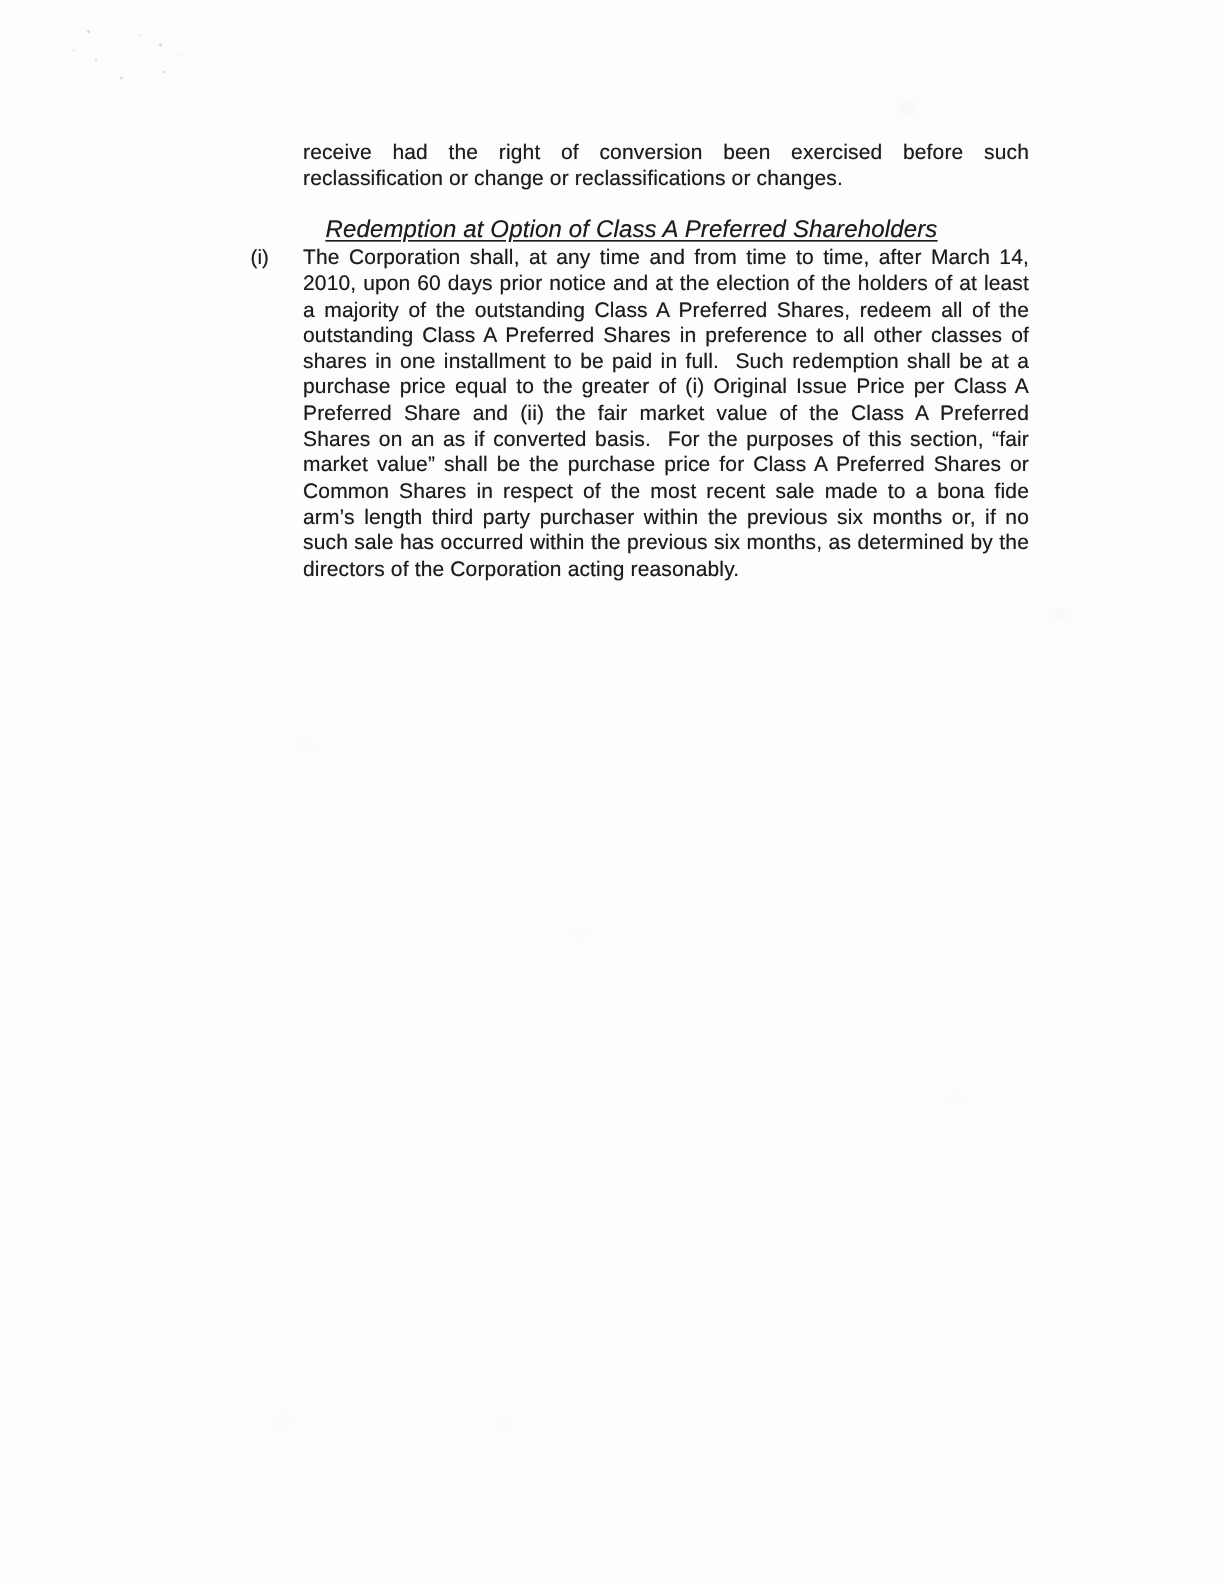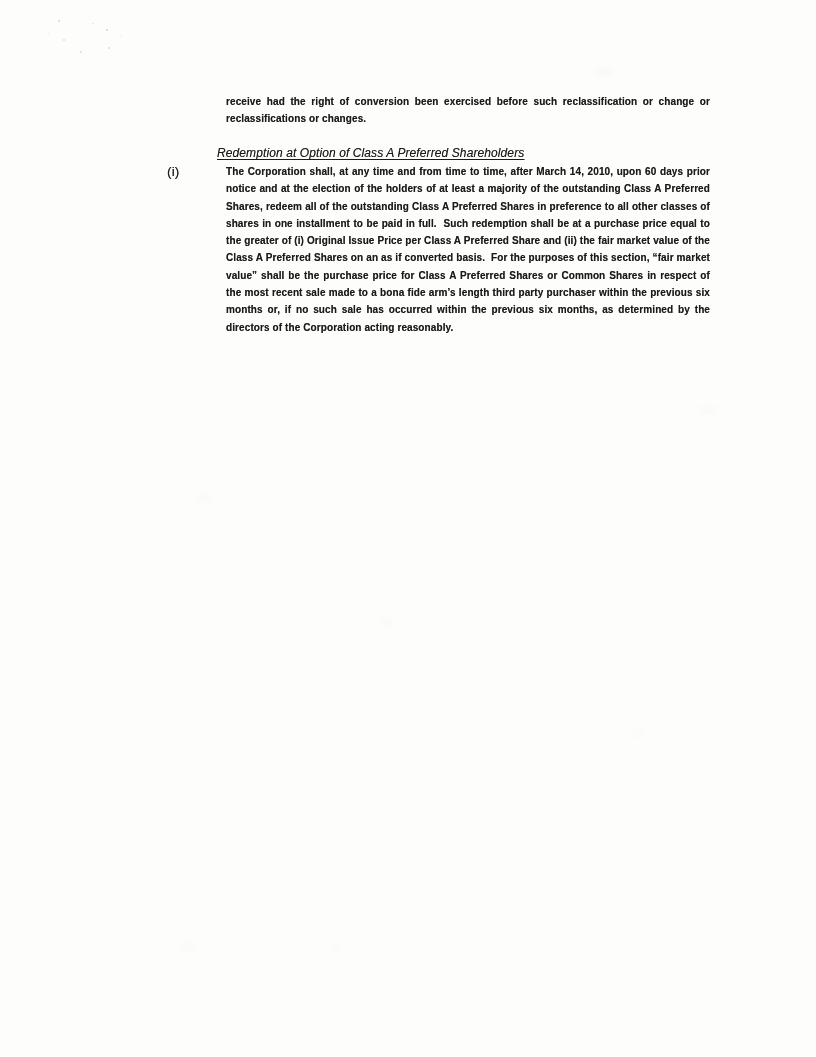--- a/index.html
+++ b/index.html
@@ -16,34 +16,33 @@
     font-family: "Liberation Sans", "DejaVu Sans", sans-serif;
     color: #1b1b1b;
   }
   
   .txt {
     text-shadow: 0 0 0.45px rgba(20,20,20,0.55);
     letter-spacing: 0.1px;
   }
   .para {
     position: absolute;
-    left: 226px;
+    left: 202px;
     width: 484px;
-    font-size: 10px;
+    font-size: 14px;
     line-height: 17.3px;
     text-align: justify;
     white-space: pre-wrap;
-    font-weight: bold;
   }
   .continuation { top: 93px; }
   .heading {
     position: absolute;
     left: 217px;
     top: 145px;
-    font-size: 12px;
+    font-size: 16px;
     line-height: 17.3px;
     font-style: italic;
     text-decoration: underline;
     text-underline-offset: 2px;
   }
   .item-marker {
     position: absolute;
     left: 167px;
     top: 163px;
     font-size: 13.6px;

